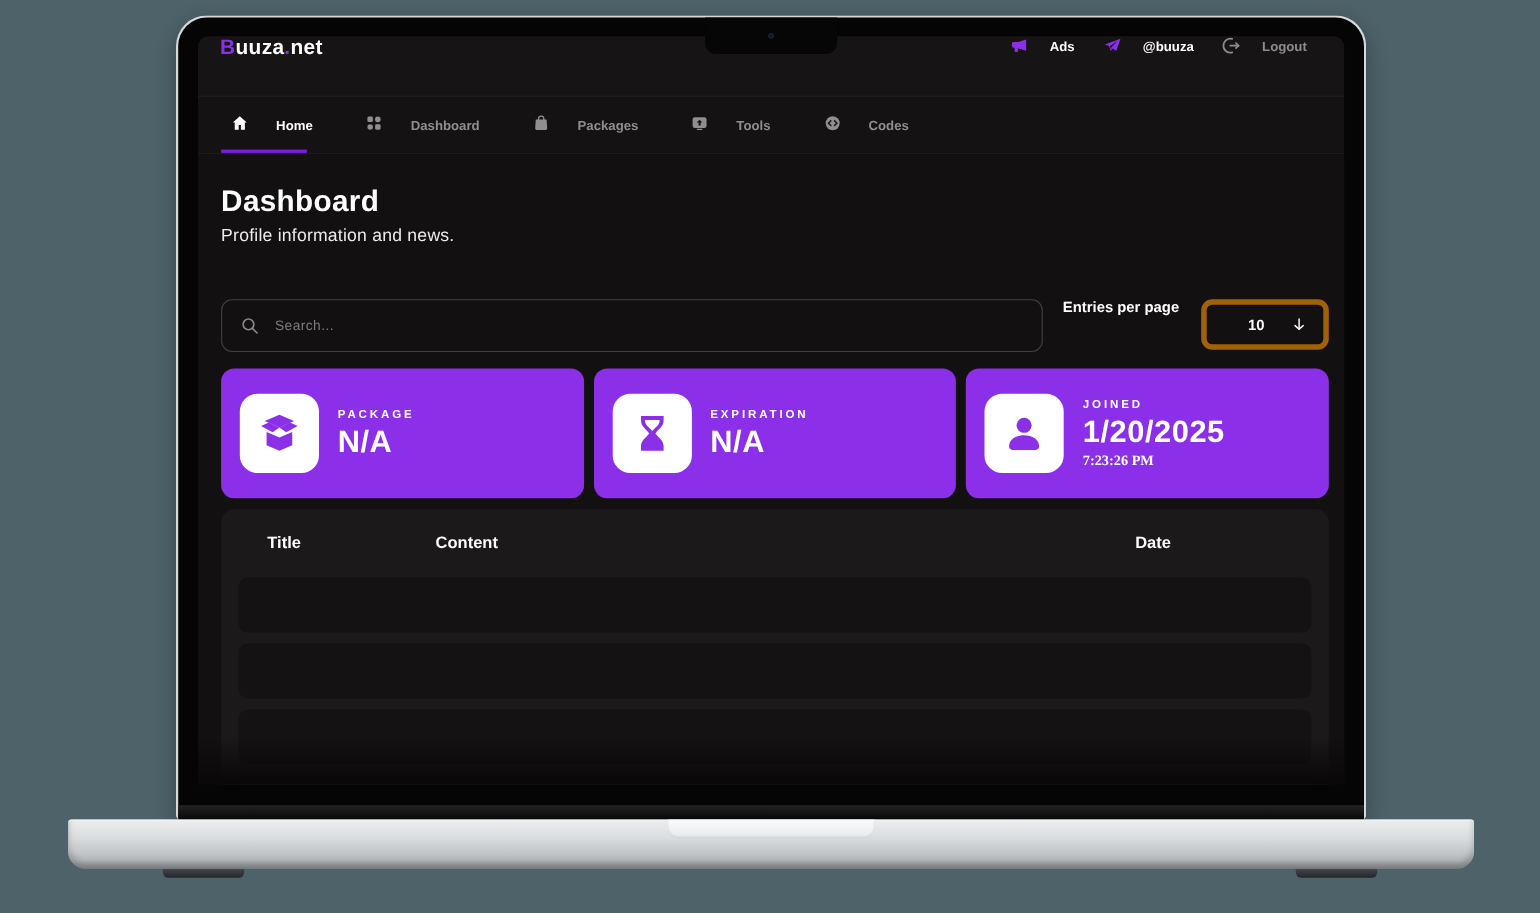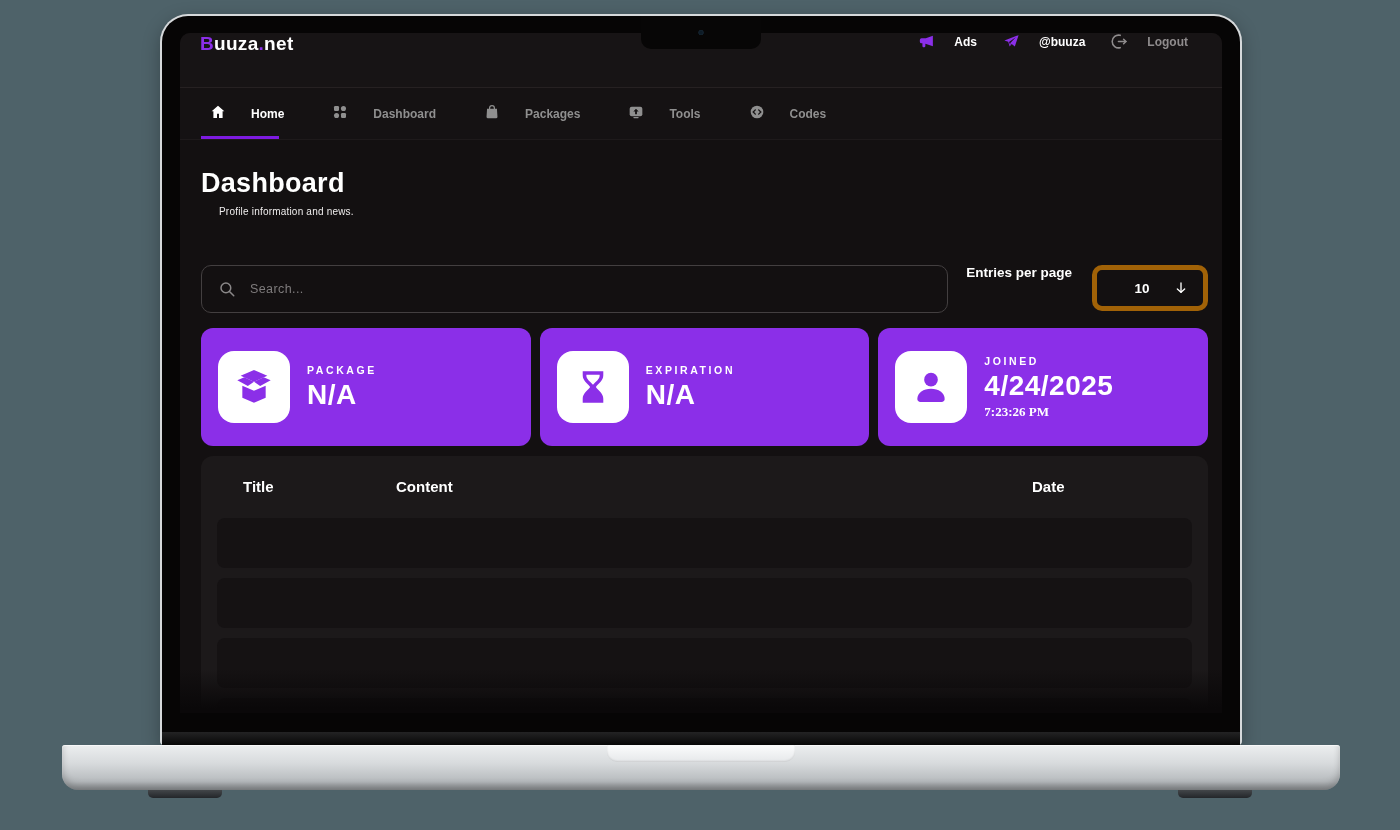--- a/index.html
+++ b/index.html
@@ -98,21 +98,21 @@
   .nav-item { display:flex; align-items:center; gap:25px; font-size:12px; font-weight:600; color:#8f8f8f; cursor:pointer; }
   .nav-item.active { color:#fff; font-weight:700; }
   .nav-underline {
     position:absolute; left:21px; bottom:0; width:78px; height:3px;
     background:#7d1be0;
   }
 
   
   .main { padding:28px 14px 0 21px; }
   .page-title { color:#fff; font-size:27px; font-weight:800; letter-spacing:.3px; padding-left:0; }
-  .page-subtitle { color:#eeecec; font-size:10px; margin-top:7px; letter-spacing:.2px;margin-left:18px; }
+  .page-subtitle { color:#eeecec; font-size:16px; margin-top:7px; letter-spacing:.2px; }
 
   .controls-row { display:flex; align-items:flex-start; margin-top:48px; }
   .search-box { position:relative; width:747px; height:48px; }
   .search-box input {
     width:100%; height:100%;
     background:transparent; border:1px solid #433f40; border-radius:10px;
     color:#cfcfcf; font-size:12.5px; letter-spacing:.4px;
     padding:0 16px 0 48px; outline:none;
     font-family:"Liberation Sans", sans-serif;
   }
@@ -308,21 +308,21 @@
 
         <div class="card">
           <div class="card-icon-tile">
             <svg width="40" height="40" viewBox="0 0 24 24" fill="#8b2fe8">
                 <circle cx="12" cy="7.6" r="4.1"></circle>
                 <path d="M3.8 19.2c0-3.9 3.7-6.2 8.2-6.2s8.2 2.3 8.2 6.2c0 1-.8 1.8-1.8 1.8H5.6c-1 0-1.8-.8-1.8-1.8z"></path>
               </svg>
           </div>
           <div>
             <div class="card-label">JOINED</div>
-            <div class="card-value">4/24/2025</div>
+            <div class="card-value">1/20/2025</div>
             <div class="card-sub">7:23:26 PM</div>
           </div>
         </div>
 
       </div>
 
       <div class="table-panel">
         <div class="table-head">
           <span class="col-title">Title</span>
           <span class="col-content">Content</span>

